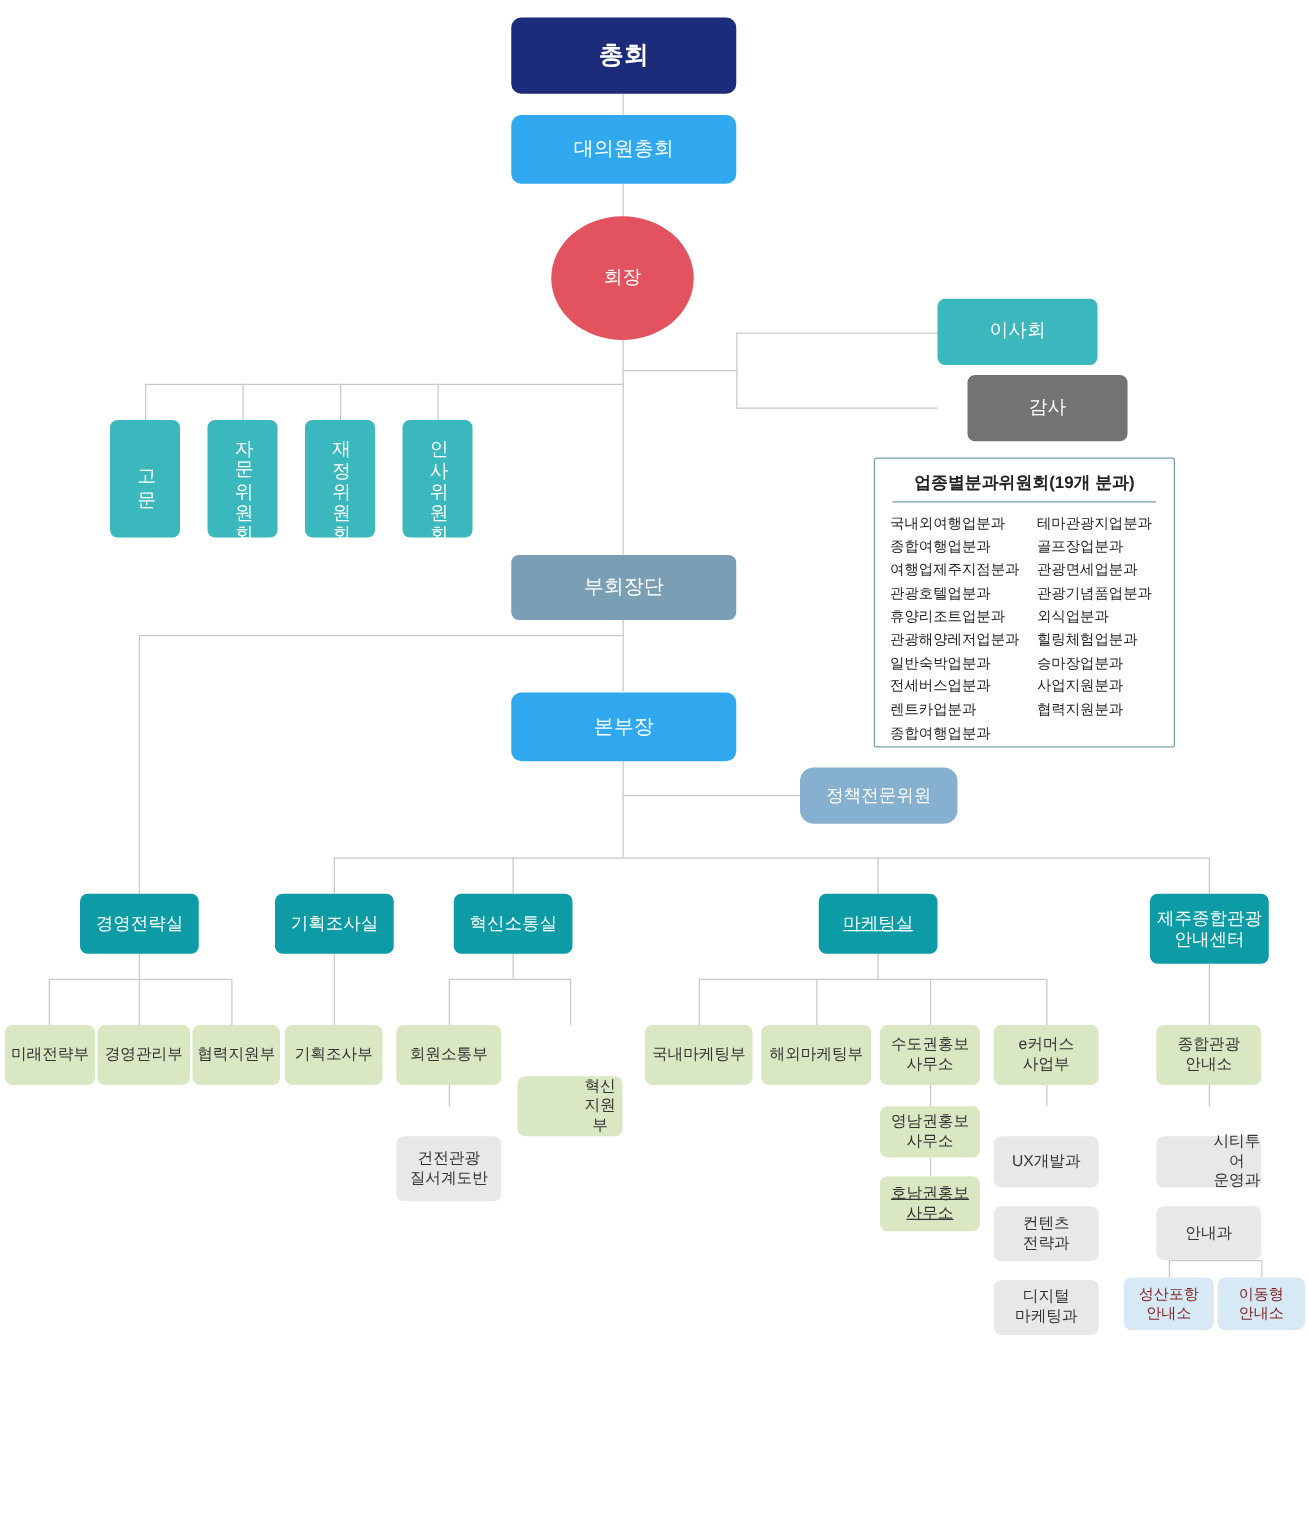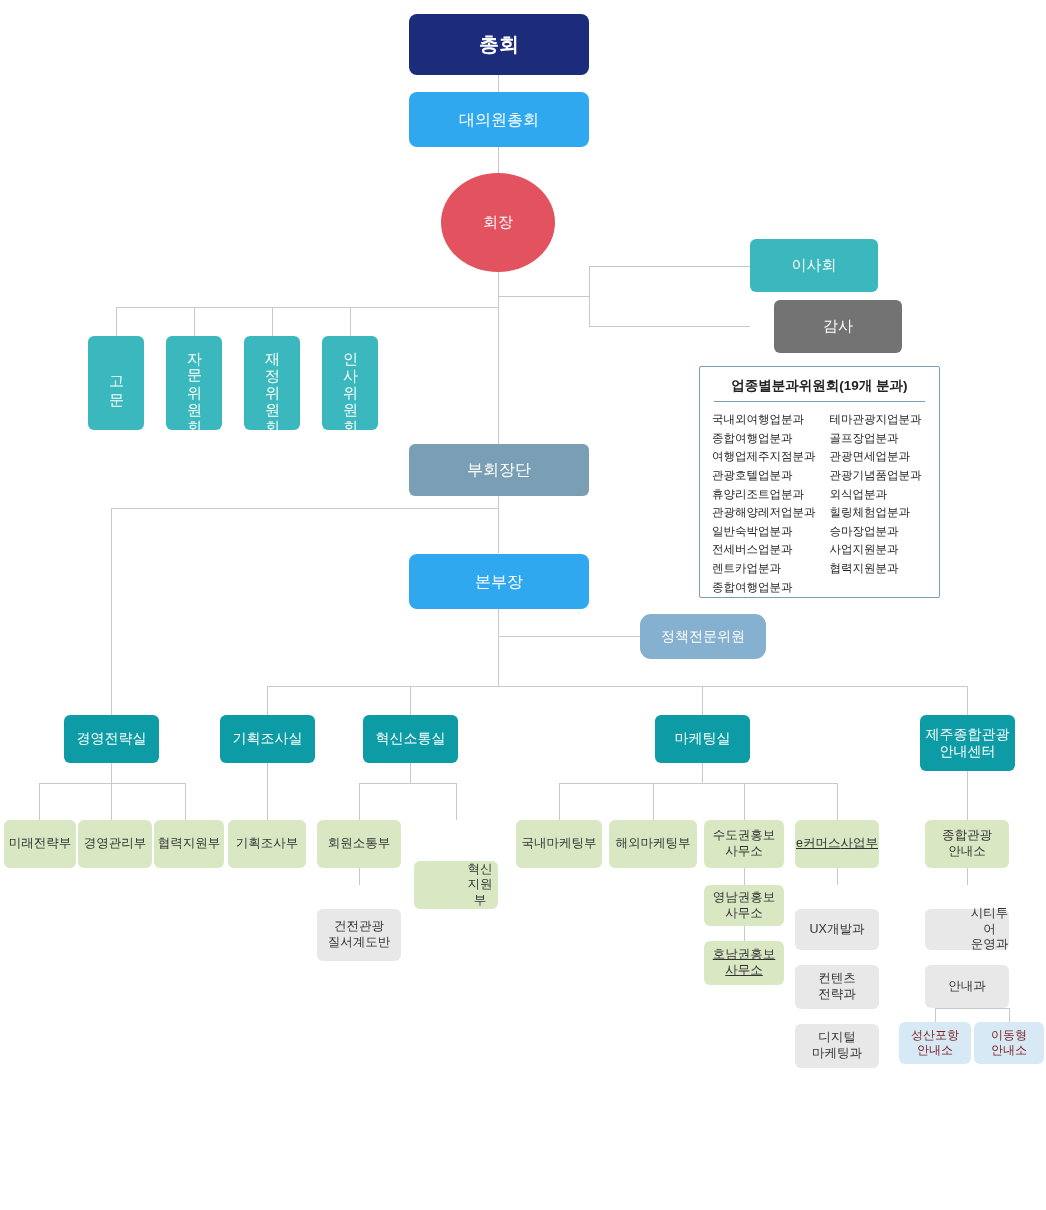--- a/index.html
+++ b/index.html
@@ -153,21 +153,21 @@
 
   <div class="node slate" style="left:409px;top:444px;width:180px;height:52px;">부회장단</div>
 
   <div class="node brightblue" style="left:409px;top:554px;width:180px;height:55px;">본부장</div>
 
   <div class="node slatelt" style="left:640px;top:614px;width:126px;height:45px;border-radius:11px;">정책전문위원</div>
 
   <div class="node dteal" style="left:64px;top:715px;width:95px;height:48px;text-align:center;">경영전략실</div>
   <div class="node dteal" style="left:220px;top:715px;width:95px;height:48px;">기획조사실</div>
   <div class="node dteal" style="left:363px;top:715px;width:95px;height:48px;">혁신소통실</div>
-  <div class="node dteal" style="left:655px;top:715px;width:95px;height:48px;">마케팅실</div>
+  <div class="node dteal" style="left:655px;top:715px;width:95px;height:48px;text-decoration:underline;">마케팅실</div>
   <div class="node dteal" style="left:920px;top:715px;width:95px;height:56px;flex-direction:column;">
     <span>제주종합관광</span>
     <span>안내센터</span>
   </div>
 
   <div class="node green" style="left:4px;top:820px;width:72px;height:48px;">미래전략부</div>
   <div class="node green" style="left:78px;top:820px;width:74px;height:48px;">경영관리부</div>
   <div class="node green" style="left:154px;top:820px;width:70px;height:48px;">협력지원부</div>
 
   <div class="node green" style="left:228px;top:820px;width:78px;height:48px;">기획조사부</div>
@@ -188,21 +188,21 @@
   </div>
   <div class="node green" style="left:704px;top:885px;width:80px;height:41px;flex-direction:column;">
     <span>영남권홍보</span>
     <span>사무소</span>
   </div>
   <div class="node green" style="left:704px;top:941px;width:80px;height:44px;flex-direction:column;text-decoration:underline;">
     <span>호남권홍보</span>
     <span>사무소</span>
   </div>
 
-  <div class="node green" style="left:795px;top:820px;width:84px;height:48px;flex-direction:row;text-decoration:underline;">
+  <div class="node green" style="left:795px;top:820px;width:84px;height:48px;flex-direction:column;">
     <span>e커머스</span>
     <span>사업부</span>
   </div>
   <div class="node gray" style="left:795px;top:885px;width:84px;height:41px;">UX개발과</div>
   <div class="node gray" style="left:795px;top:941px;width:84px;height:44px;flex-direction:column;">
     <span>컨텐츠</span>
     <span>전략과</span>
   </div>
   <div class="node gray" style="left:795px;top:1000px;width:84px;height:44px;flex-direction:column;">
     <span>디지털</span>

